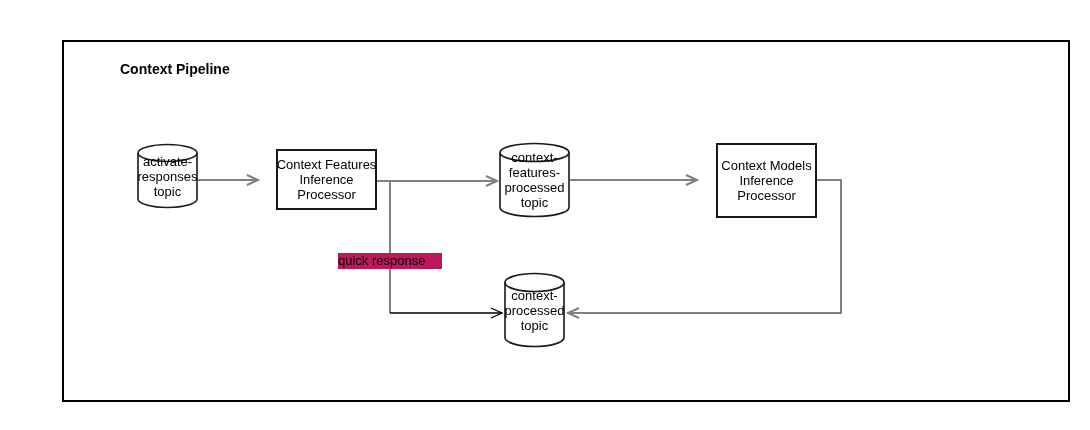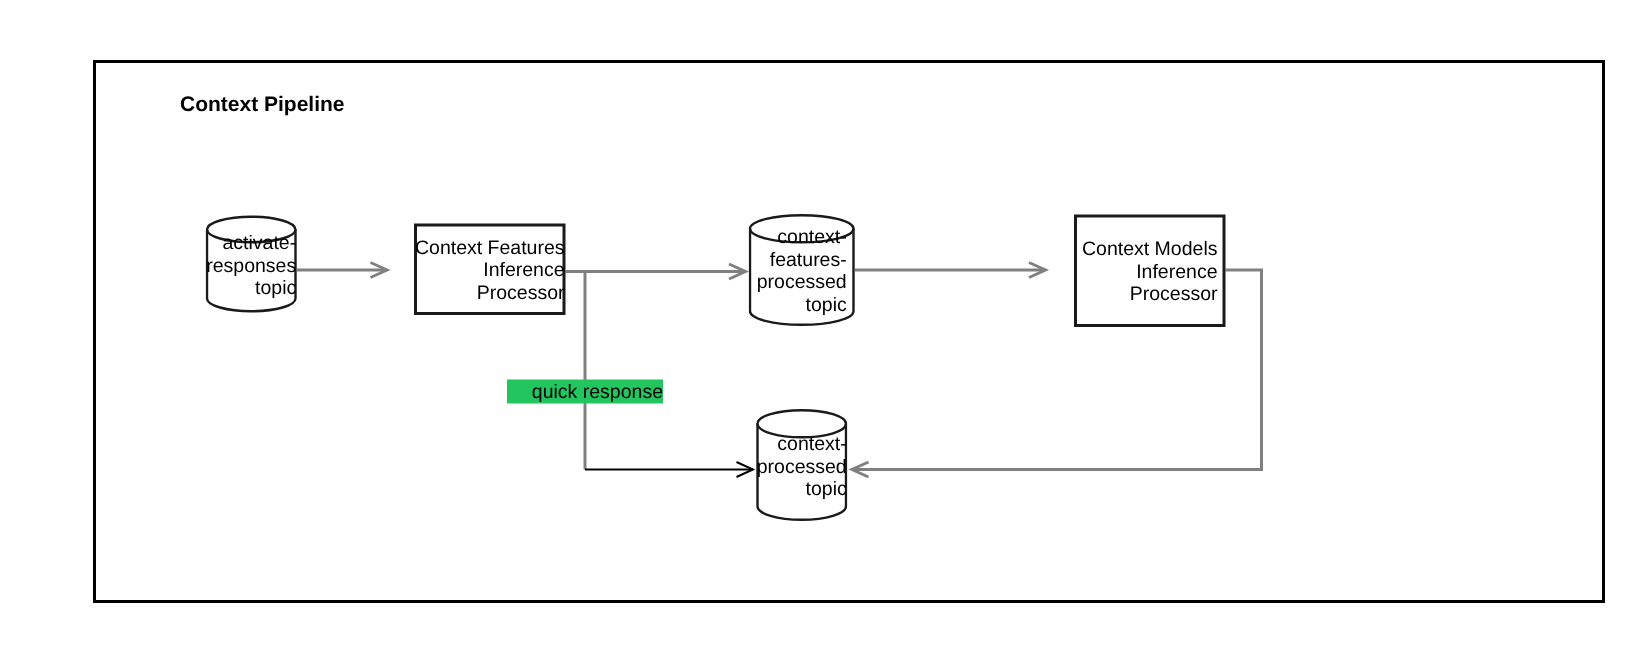--- a/index.html
+++ b/index.html
@@ -40,21 +40,21 @@
     top: 0;
     width: 1090px;
     height: 430px;
     z-index: 1;
   }
   .node {
     position: absolute;
     display: flex;
     align-items: center;
     justify-content: center;
-    text-align: right;
+    text-align: center;
     font-size: 13px;
     line-height: 15px;
     z-index: 2;
     box-sizing: border-box;
   }
   .rect-node {
     background: #ffffff;
     border: 2px solid #1a1a1a;
   }
   .cyl-node .cyl-svg {
@@ -65,22 +65,22 @@
   .node-label {
     position: relative;
     z-index: 1;
     white-space: nowrap;
   }
   .edge-label {
     position: absolute;
     left: 338px;
     top: 253px;
     width: 104px;
-    text-align: right;
-    background: #22c55e;
+    text-align: left;
+    background: #be185d;
     font-size: 13px;
     line-height: 16px;
     z-index: 3;
     white-space: nowrap;
   }
 </style>
 </head>
 <body>
 
 <div class="stage">

